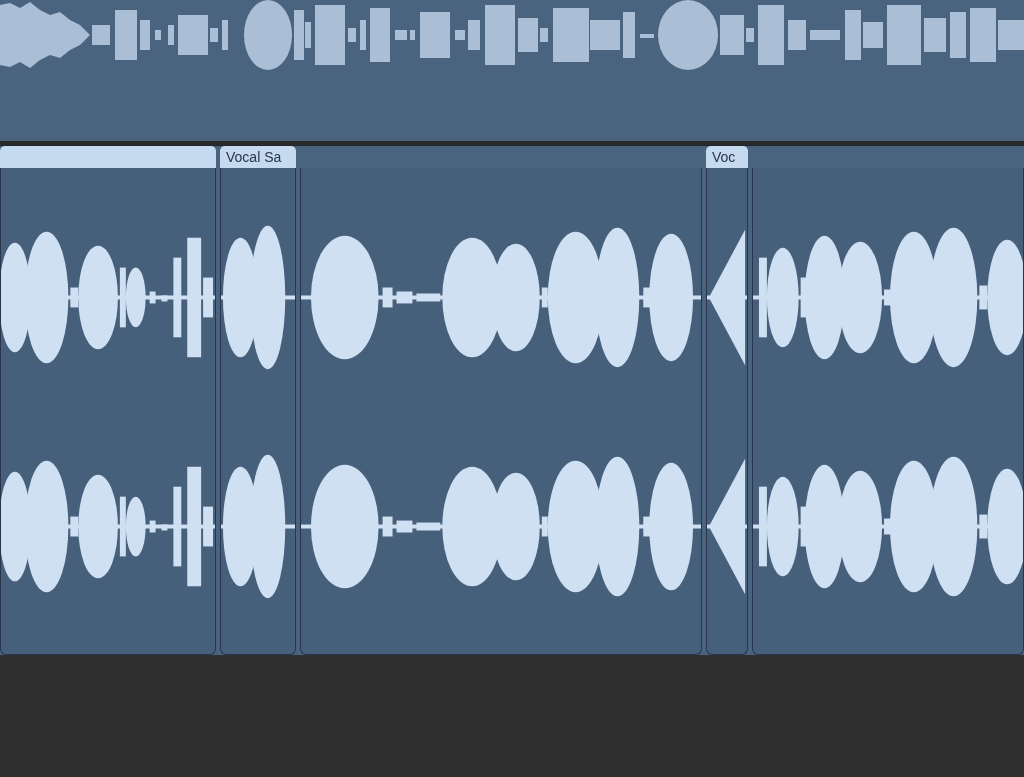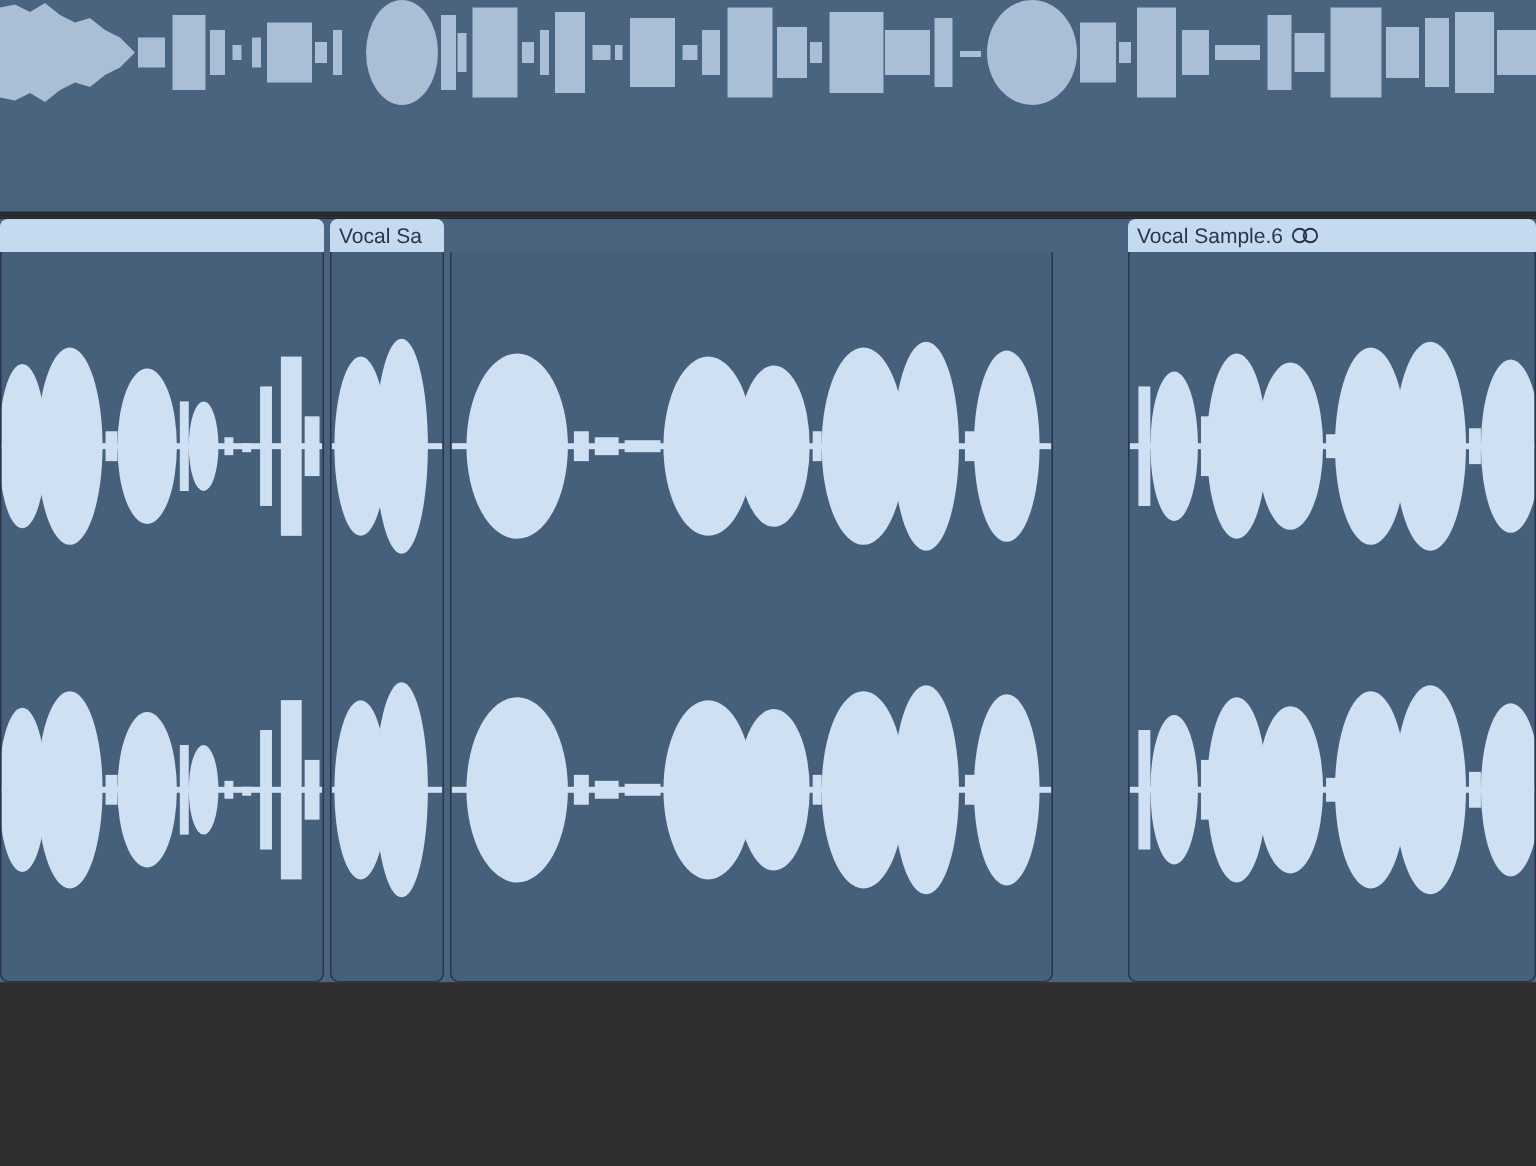--- a/index.html
+++ b/index.html
@@ -190,31 +190,37 @@
             <ellipse cx="276" cy="360" rx="28" ry="66"></ellipse>
             <ellipse cx="318" cy="360" rx="22" ry="70"></ellipse>
             <rect x="344" y="350" width="8" height="20"></rect>
             <ellipse cx="372" cy="360" rx="22" ry="64"></ellipse>
             <rect x="0" y="358" width="402" height="4"></rect>
           </g>
         </svg>
       </div>
     </div>
 
+    <div class="region" style="left:706px; width:42px;">
+      <div class="region-header">
+        <span>Voc</span>
+      </div>
+      <div class="region-body">
+        <svg viewBox="0 0 42 488" preserveAspectRatio="none">
+          <g fill="#cfe0f3">
+            <path d="M2 130 L40 62 L40 198 Z"></path>
+            <rect x="0" y="128" width="42" height="4"></rect>
+            <path d="M2 360 L40 292 L40 428 Z"></path>
+            <rect x="0" y="358" width="42" height="4"></rect>
+          </g>
+        </svg>
+      </div>
+    </div>
 
     <div class="region" style="left:752px; width:272px;">
-      <div class="region-header">
-        <span>Vocal Sample.6</span>
-        <span class="stereo-icon">
-          <svg viewBox="0 0 20 12">
-              <circle cx="6" cy="6" r="5" fill="none" stroke="#28354b" stroke-width="1.4"></circle>
-              <circle cx="14" cy="6" r="5" fill="none" stroke="#28354b" stroke-width="1.4"></circle>
-            </svg>
-        </span>
-      </div>
       <div class="region-body">
         <svg viewBox="0 0 272 488" preserveAspectRatio="none">
           <g fill="#cfe0f3">
 
             <rect x="6" y="90" width="8" height="80"></rect>
             <ellipse cx="30" cy="130" rx="16" ry="50"></ellipse>
             <rect x="48" y="110" width="6" height="40"></rect>
             <ellipse cx="72" cy="130" rx="20" ry="62"></ellipse>
             <ellipse cx="108" cy="130" rx="22" ry="56"></ellipse>
             <rect x="132" y="122" width="8" height="16"></rect>

